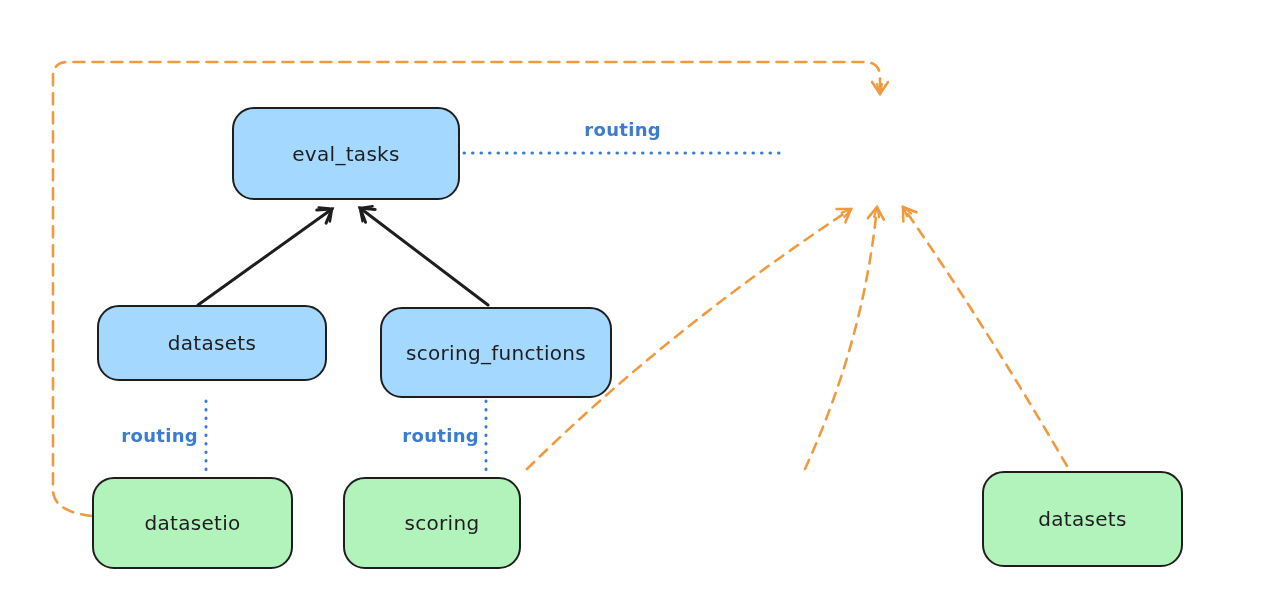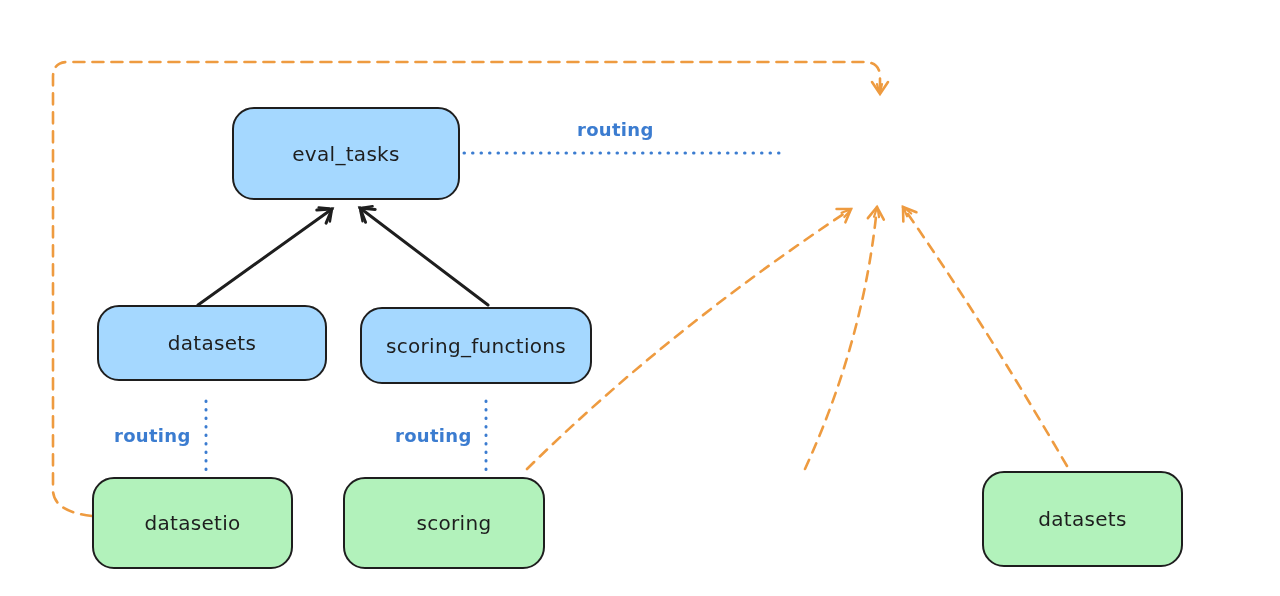--- a/index.html
+++ b/index.html
@@ -10,21 +10,21 @@
   svg.edges{position:absolute;left:0;top:0;width:1280px;height:596px;pointer-events:none;}
   .node{
     position:absolute;box-sizing:border-box;
     border:2.6px solid #1e1e1e;border-radius:22px;
     display:flex;align-items:center;justify-content:center;
     font-size:20px;color:#1e1e1e;letter-spacing:0.3px;
   }
   .node.blue{background:#a5d8ff;}
   .node.green{background:#b2f2bb;}
   .edge-label{
-    position:absolute;width:84px;text-align:left;
+    position:absolute;width:84px;text-align:right;
     color:#3b7cd0;font-size:18px;font-weight:bold;letter-spacing:0.3px;
   }
 </style>
 </head>
 <body>
 
 <div class="canvas">
 
   <svg class="edges" viewBox="0 0 1280 596" xmlns="http://www.w3.org/2000/svg">
     <defs>
@@ -53,29 +53,29 @@
 
   <div class="node blue" style="left:232px;top:107px;width:228px;height:93px;">
     <span>eval_tasks</span>
   </div>
 
 
   <div class="node blue" style="left:97px;top:305px;width:230px;height:76px;">
     <span>datasets</span>
   </div>
 
-  <div class="node blue" style="left:360px;top:307px;width:232px;height:77px;">
+  <div class="node blue" style="left:380px;top:307px;width:232px;height:91px;">
     <span>scoring_functions</span>
   </div>
 
   <div class="node green" style="left:92px;top:477px;width:201px;height:92px;">
     <span>datasetio</span>
   </div>
 
-  <div class="node green" style="left:343px;top:477px;width:202px;height:92px;padding-left:20px;">
+  <div class="node green" style="left:343px;top:477px;width:178px;height:92px;padding-left:20px;">
     <span>scoring</span>
   </div>
 
 
   <div class="node green" style="left:982px;top:471px;width:201px;height:96px;">
     <span>datasets</span>
   </div>
 
   <div class="edge-label" style="left:577px;top:119px;">routing</div>
   <div class="edge-label" style="left:114px;top:425px;">routing</div>

